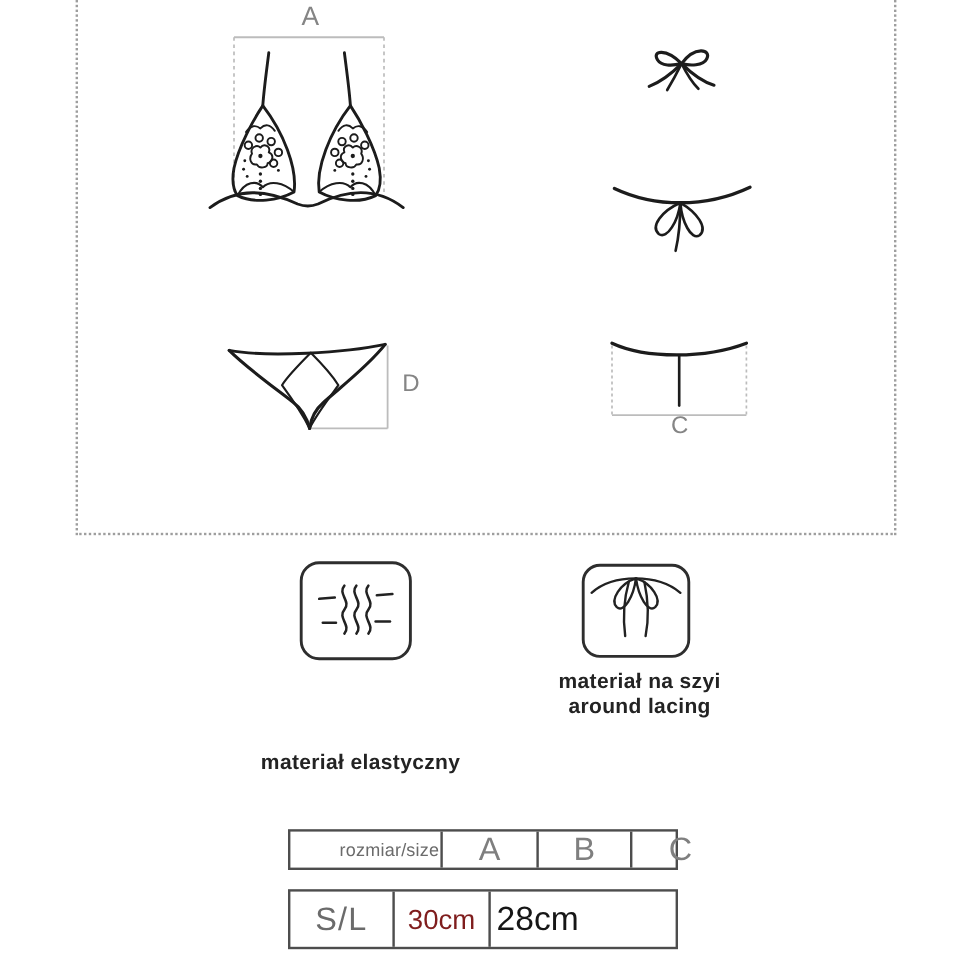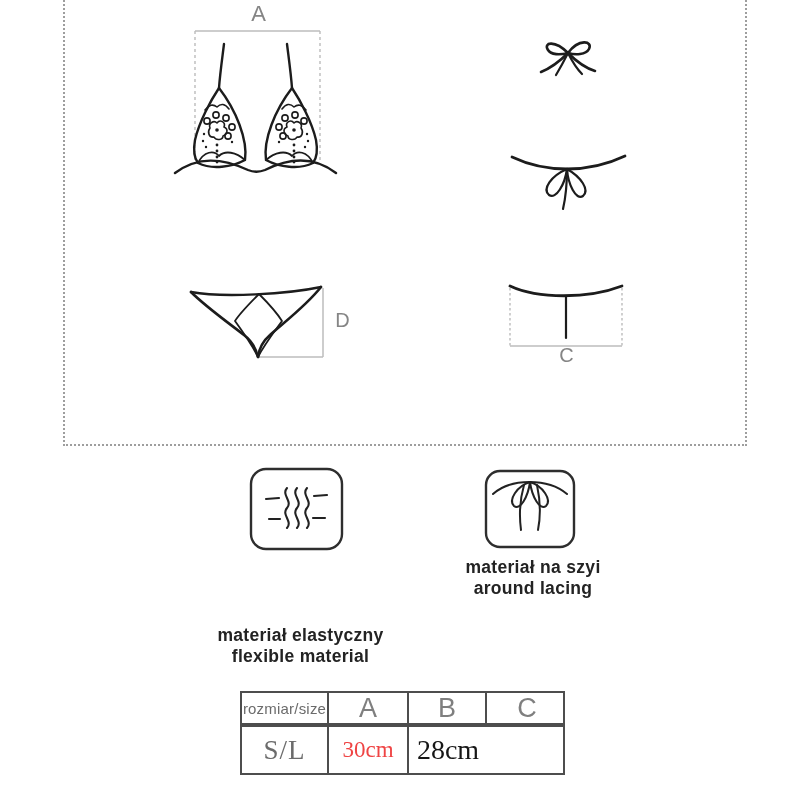--- a/index.html
+++ b/index.html
@@ -34,31 +34,31 @@
   }
   .caption-left  { left: 183px; top: 578px; width: 235px; margin-top: 47px; }
   .caption-right { left: 423px; top: 557px; width: 220px; }
 
   
   .size-table { left: 240px; top: 691px; width: 325px; }
   .tbl-row {
     display: grid; grid-template-columns: 87px 80px 78px 80px;
     border: 2px solid #4d4d4d; background: #fff;
   }
-  .tbl-head { height: 34px; }
-  .tbl-body { height: 50px; margin-top: 0; font-family: Liberation Serif, serif; }
+  .tbl-head { height: 34px; padding-left: 40px; }
+  .tbl-body { height: 50px; margin-top: 16px; }
   .cell {
     display: flex; align-items: center; justify-content: center;
     border-right: 2px solid #4d4d4d; overflow: hidden;
   }
   .cell:last-child { border-right: none; }
   .th-size   { font-size: 15px; color: #6b6b6b; letter-spacing: 0.2px; }
   .th-letter { font-size: 27px; color: #7f7f7f; }
   .td-sl     { font-size: 27px; color: #6b6b6b; letter-spacing: 1px; }
-  .td-val-a  { font-size: 23px; color: #ef4444; }
+  .td-val-a  { font-size: 23px; color: #7f1d1d; }
   .td-val-b  { font-size: 28px; color: #161616; }
   .td-val-c  { font-size: 28px; color: #161616; }
 </style>
 </head>
 <body>
 
 <div class="abs diagram-frame"></div>
 
 <div class="abs dim-label label-a">A</div>
 <div class="abs dim-label label-d">D</div>
@@ -172,21 +172,20 @@
     <path d="M 9,25 C 27,9 64,9 83,25"></path>
     <path d="M 46,13 C 33,17 24,31 30,37 C 36,42 44,28 46,13"></path>
     <path d="M 46,13 C 59,17 68,31 62,37 C 56,42 48,28 46,13"></path>
     <path d="M 40,16 C 36,30 35,46 37,61"></path>
     <path d="M 53,16 C 56,30 57,46 54,61"></path>
   </g>
 </svg>
 
 <div class="abs caption caption-left">
   <div>materiał elastyczny</div>
-  <div>flexible material</div>
 </div>
 <div class="abs caption caption-right">
   <div>materiał na szyi</div>
   <div>around lacing</div>
 </div>
 
 <div class="abs size-table">
   <div class="tbl-row tbl-head">
     <div class="cell th-size">rozmiar/size</div>
     <div class="cell th-letter">A</div>

